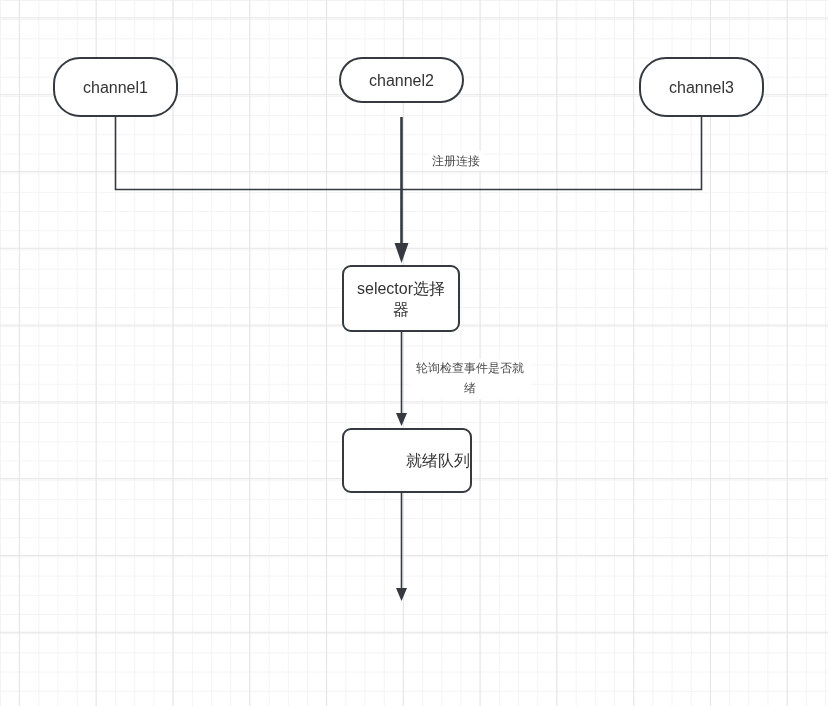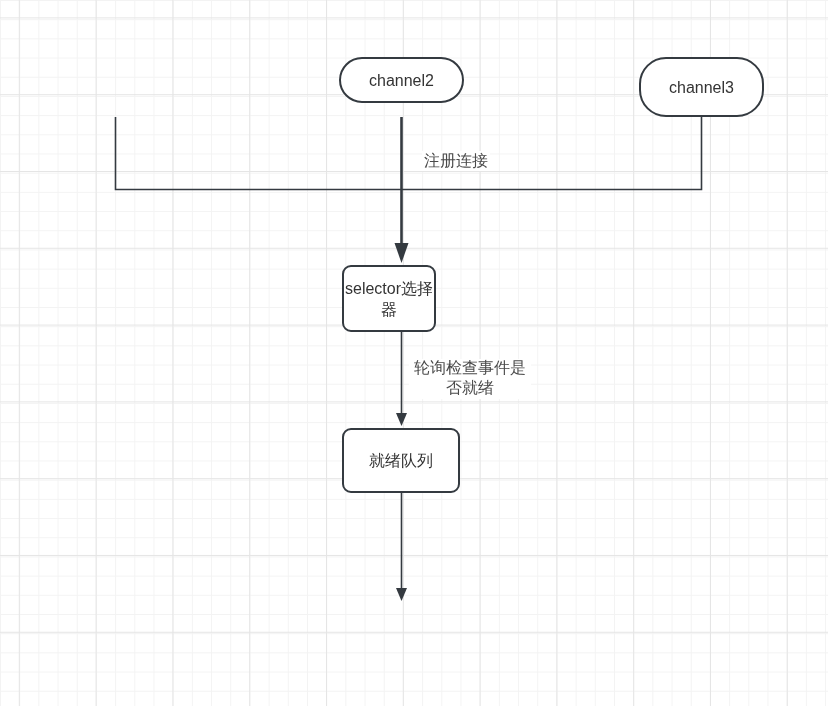--- a/index.html
+++ b/index.html
@@ -41,21 +41,21 @@
   }
   .node.stadium { border-radius: 27px; }
   .node.rounded { border-radius: 9px; }
   .node-selector .node-label { display: inline-block; max-width: 102px; }
 
   .edge-label {
     position: absolute;
     transform: translate(-50%, -50%);
     background: var(--canvas, #ffffff);
     color: #4a4a4a;
-    font-size: 16px;
+    font-size: 12px;
     line-height: 20px;
     text-align: center;
     white-space: nowrap;
     padding: 0 2px;
   }
   .edge-label.wrap { white-space: normal; width: 118px; }
 </style>
 </head>
 <body>
 
@@ -70,34 +70,37 @@
     <path class="edge thick" d="M 401.5 117 L 401.5 244"></path>
     <polygon class="arrowhead" points="394.5,243 408.5,243 401.5,263"></polygon>
 
     <path class="edge thin" d="M 401.5 332 L 401.5 414"></path>
     <polygon class="arrowhead" points="396,413 407,413 401.5,426"></polygon>
 
     <path class="edge thin" d="M 401.5 493 L 401.5 589"></path>
     <polygon class="arrowhead" points="396,588 407,588 401.5,601"></polygon>
   </svg>
 
+  <div class="node stadium" style="left:53px; top:57px; width:125px; height:60px;">
+    <span class="node-label">channel1</span>
+  </div>
 
   <div class="node stadium" style="left:339px; top:57px; width:125px; height:46px;">
     <span class="node-label">channel2</span>
   </div>
 
   <div class="node stadium" style="left:639px; top:57px; width:125px; height:60px;">
     <span class="node-label">channel3</span>
   </div>
 
-  <div class="node rounded node-selector" style="left:342px; top:265px; width:94px; height:67px;">
+  <div class="node rounded node-selector" style="left:342px; top:265px; width:118px; height:67px;">
     <span class="node-label">selector选择器</span>
   </div>
 
-  <div class="node rounded" style="left:342px; top:428px; width:118px; height:65px;">
+  <div class="node rounded" style="left:342px; top:428px; width:130px; height:65px;justify-content:flex-end;">
     <span class="node-label">就绪队列</span>
   </div>
 
 
   <div class="edge-label" style="left:456px; top:161px;">注册连接</div>
 
   <div class="edge-label wrap" style="left:470px; top:379px;font-family:Liberation Mono, monospace;">轮询检查事件是否就绪</div>
 
 </div>
 

